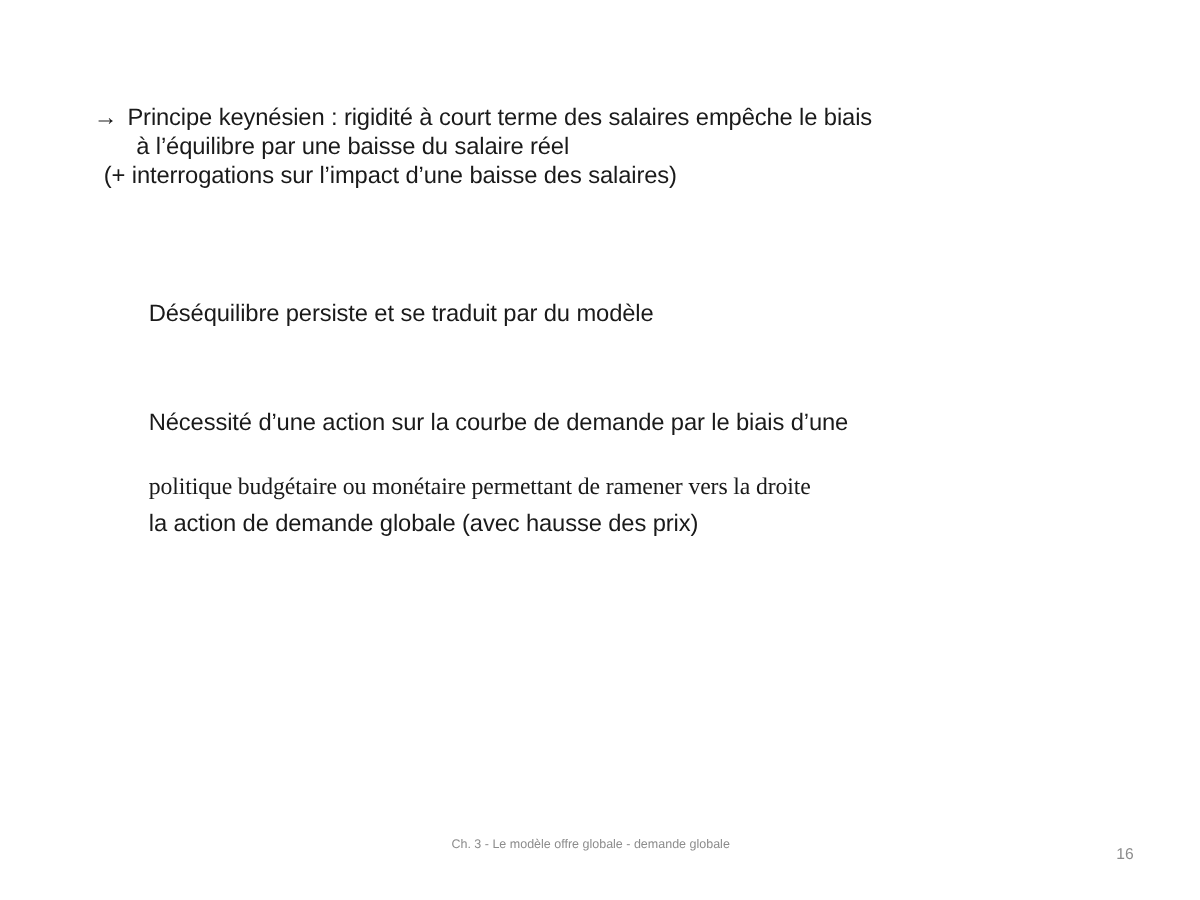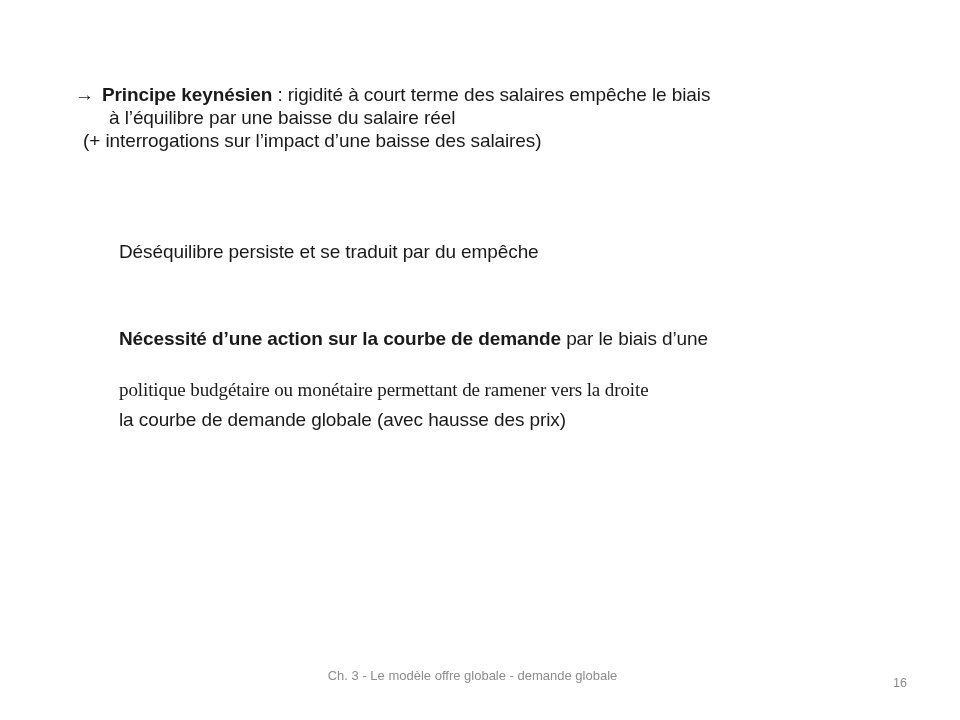--- a/index.html
+++ b/index.html
@@ -1,41 +1,41 @@
 <!DOCTYPE html>
 <html><head>
   <meta charset="utf-8">
   <style>
     html, body { margin: 0; padding: 0; }
     body {
       width: 960px; height: 720px; background: #ffffff; position: relative; overflow: hidden;
       font-family: "Liberation Sans", "DejaVu Sans", sans-serif; color: #1a1a1a;
     }
     .line { position: absolute; font-size: 19px; white-space: nowrap; line-height: 22px; letter-spacing: -0.1px; }
-    b { font-weight: bold; }
+    b { font-weight: normal; }
     .footer-center {
       position: absolute; left: 300px; top: 667px; width: 345px; text-align: center;
-      color: #8c8c8c; font-size: 13px; line-height: 17px;
+      color: #8c8c8c; font-size: 10px; line-height: 17px;
     }
     .footer-num {
       position: absolute; left: 870px; top: 676px; width: 60px; text-align: center;
       color: #8c8c8c; font-size: 12.5px;
     }
   </style>
 </head>
 <body>
 
 <div class="line" style="left:75px; top:84px;">
   <span style="margin-right:8px;">→</span><b>Principe keynésien</b><span> : rigidité à court terme des salaires empêche le biais</span>
 </div>
 <div class="line" style="left:109px; top:107px;">à l’équilibre par une baisse du salaire réel</div>
 <div class="line" style="left:83px; top:130px;">(+ interrogations sur l’impact d’une baisse des salaires)</div>
 
-<div class="line" style="left:119px; top:241px;">Déséquilibre persiste et se traduit par du empêche</div>
+<div class="line" style="left:119px; top:241px;">Déséquilibre persiste et se traduit par du modèle</div>
 
 <div class="line" style="left:119px; top:328px;">
   <b>Nécessité d’une action sur la courbe de demande</b><span> par le biais d’une</span>
 </div>
 <div class="line" style="left:119px; top:379px;font-family:Liberation Serif, serif;">politique budgétaire ou monétaire permettant de ramener vers la droite</div>
-<div class="line" style="left:119px; top:409px;">la courbe de demande globale (avec hausse des prix)</div>
+<div class="line" style="left:119px; top:409px;">la action de demande globale (avec hausse des prix)</div>
 
 <div class="footer-center">Ch. 3 - Le modèle offre globale - demande globale</div>
 <div class="footer-num">16</div>
 
 </body></html>

